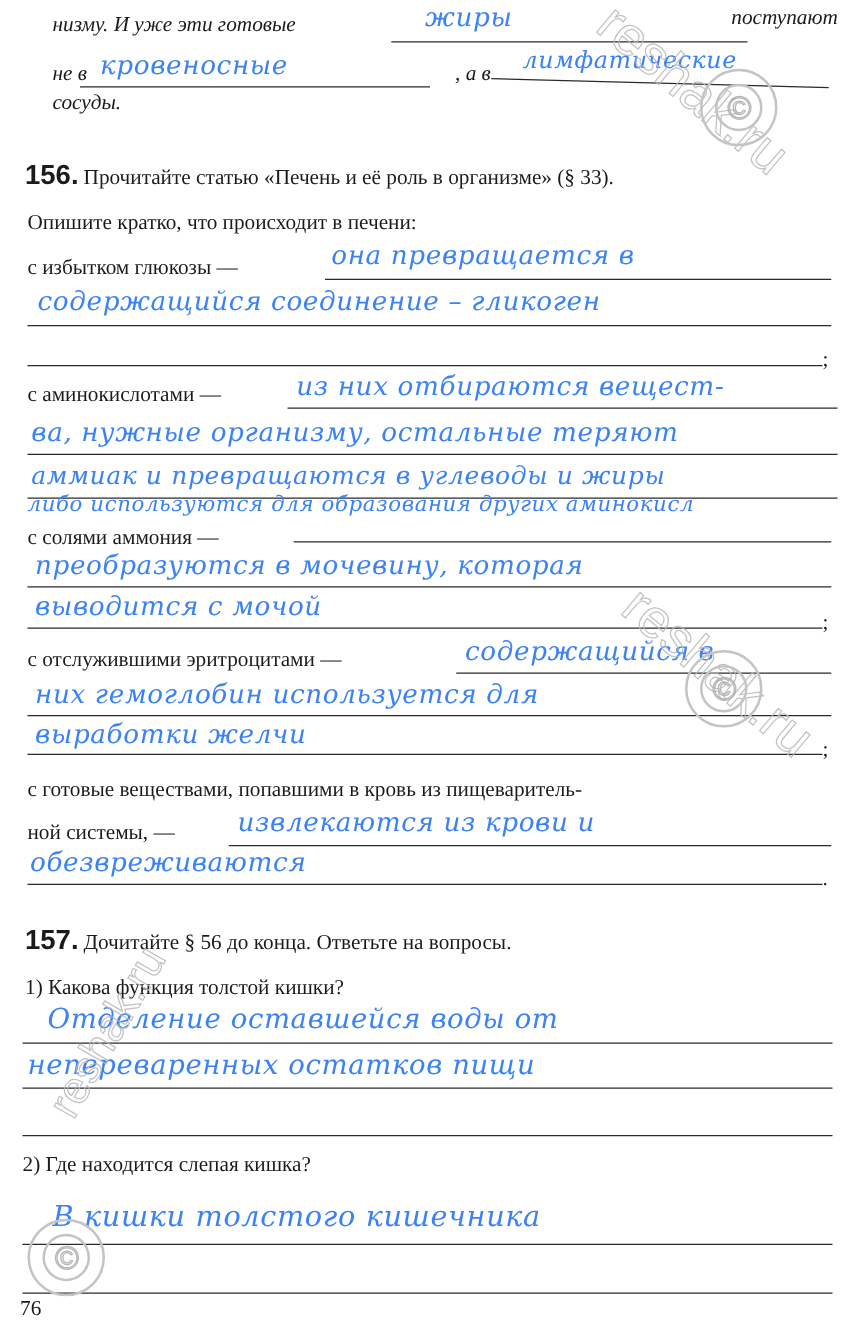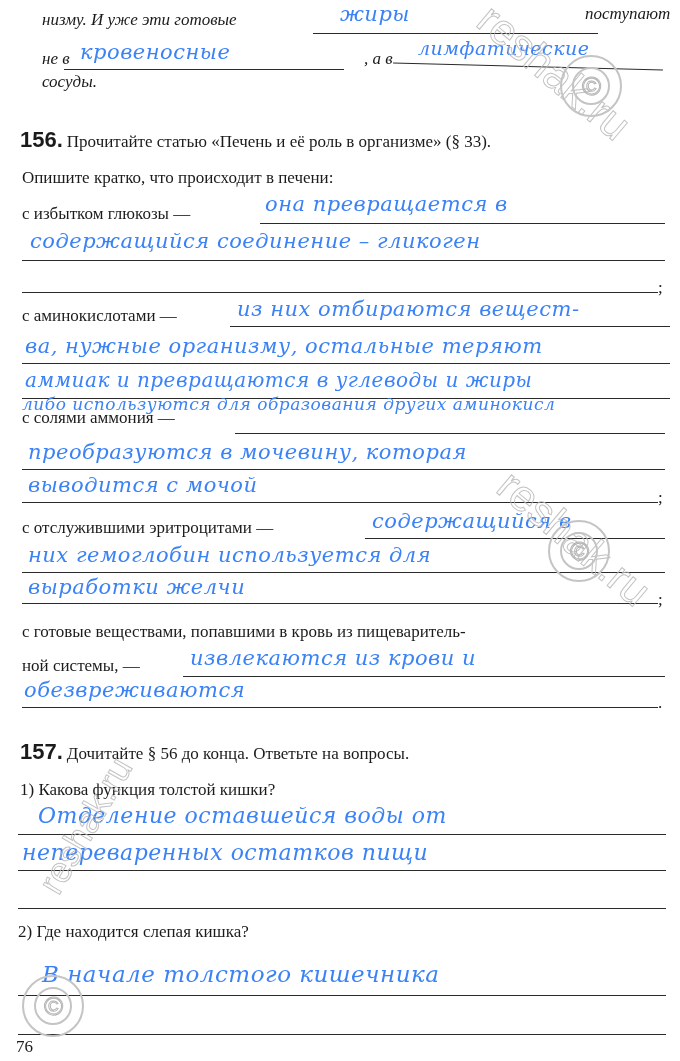--- a/index.html
+++ b/index.html
@@ -54,21 +54,21 @@
 
 <div class="abs print" style="left:22px; top:306px;">с аминокислотами —</div>
 <div class="line" style="left:230px; top:326px; width:440px;"></div>
 <div class="abs hand" style="left:237px; top:297px;">из них отбираются вещест-</div>
 <div class="line" style="left:22px; top:363px; width:648px;"></div>
 <div class="abs hand" style="left:25px; top:334px;">ва, нужные организму, остальные теряют</div>
 <div class="line" style="left:22px; top:398px; width:648px;"></div>
 <div class="abs hand" style="left:25px; top:368px; font-size:20px;">аммиак и превращаются в углеводы и жиры</div>
 <div class="abs hand" style="left:22px; top:394px; font-size:17px;">либо используются для образования других аминокисл</div>
 
-<div class="abs print" style="left:22px; top:408px;">с солями аммония —</div>
+<div class="abs print" style="left:22px; top:420px;">с солями аммония —</div>
 <div class="line" style="left:235px; top:433px; width:430px;"></div>
 <div class="line" style="left:22px; top:469px; width:643px;"></div>
 <div class="abs hand" style="left:28px; top:440px;">преобразуются в мочевину, которая</div>
 <div class="line" style="left:22px; top:502px; width:636px;"></div>
 <div class="abs hand" style="left:28px; top:473px;">выводится с мочой</div>
 <div class="punct" style="left:658px; top:488px;">;</div>
 
 <div class="abs print" style="left:22px; top:518px;">с отслужившими эритроцитами —</div>
 <div class="line" style="left:365px; top:538px; width:300px;"></div>
 <div class="abs hand" style="left:372px; top:509px;">содержащийся в</div>
@@ -92,21 +92,21 @@
 </div>
 <div class="abs print" style="left:20px; top:780px;">1) Какова функция толстой кишки?</div>
 <div class="line" style="left:18px; top:834px; width:648px;"></div>
 <div class="abs hand" style="left:38px; top:803px; font-size:22px;">Отделение оставшейся воды от</div>
 <div class="line" style="left:18px; top:870px; width:648px;"></div>
 <div class="abs hand" style="left:22px; top:840px; font-size:22px;">непереваренных остатков пищи</div>
 <div class="line" style="left:18px; top:908px; width:648px;"></div>
 
 <div class="abs print" style="left:18px; top:922px;">2) Где находится слепая кишка?</div>
 <div class="line" style="left:18px; top:995px; width:648px;"></div>
-<div class="abs hand" style="left:42px; top:961px; font-size:23px;">В начале толстого кишечника</div>
+<div class="abs hand" style="left:42px; top:961px; font-size:23px;">В кишки толстого кишечника</div>
 <div class="line" style="left:18px; top:1034px; width:648px;"></div>
 
 <div class="abs print" style="left:16px; top:1037px; font-size:17px;">76</div>
 
 <div class="wm" style="left:500px; top:-6px; transform:rotate(40deg); transform-origin:left top;">reshak.ru</div>
 <div class="wm-c" style="left:560px; top:55px;">
     <span>©</span>
   </div>
 
 <div class="wm" style="left:520px; top:460px; transform:rotate(40deg); transform-origin:left top;">reshak.ru</div>

